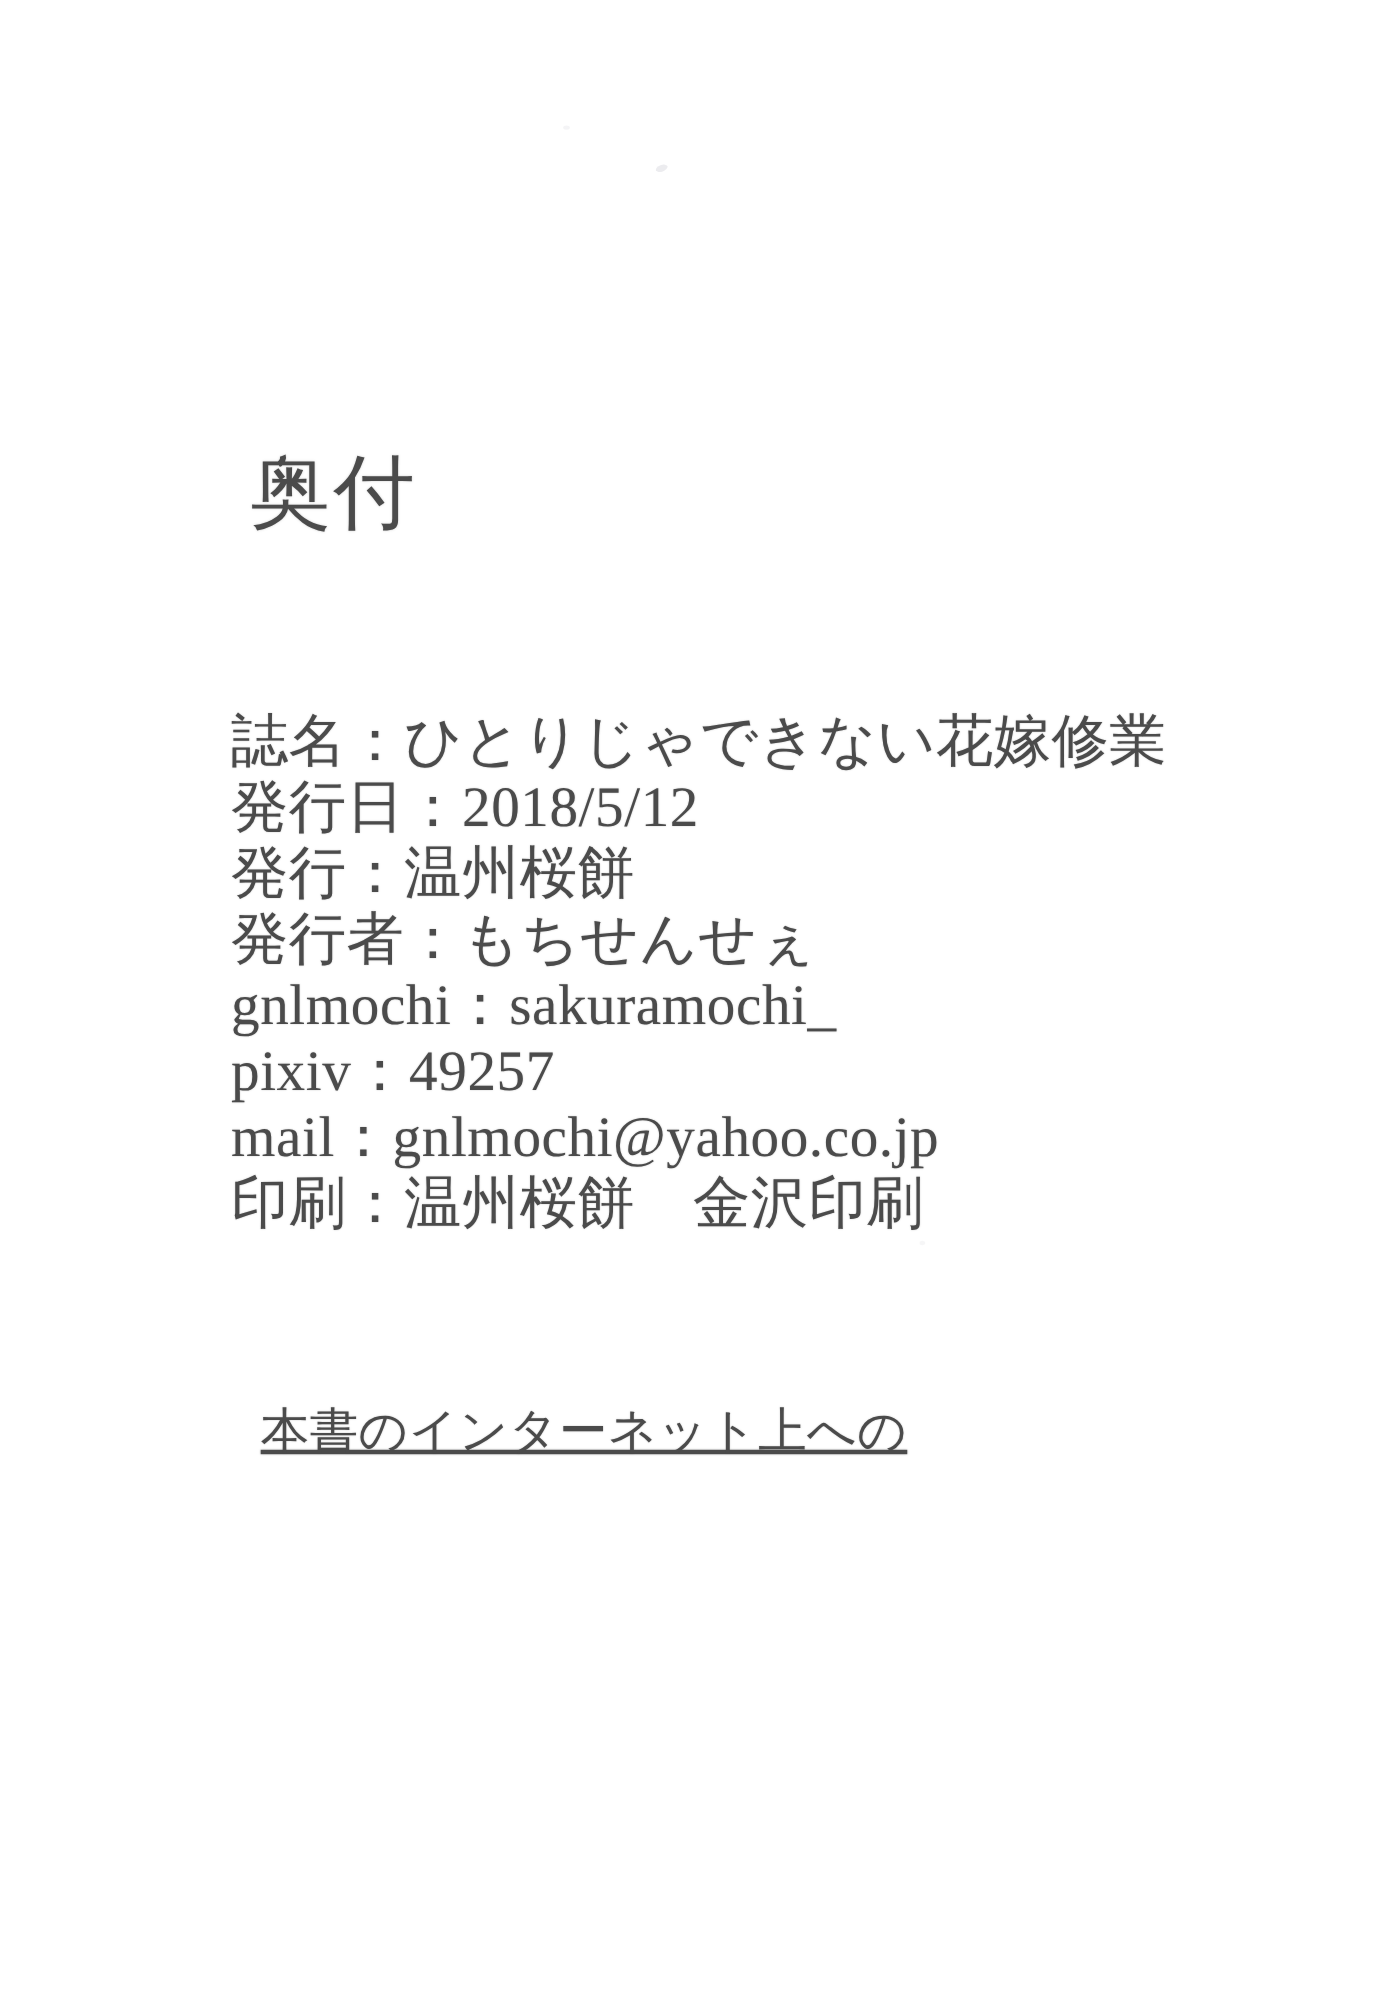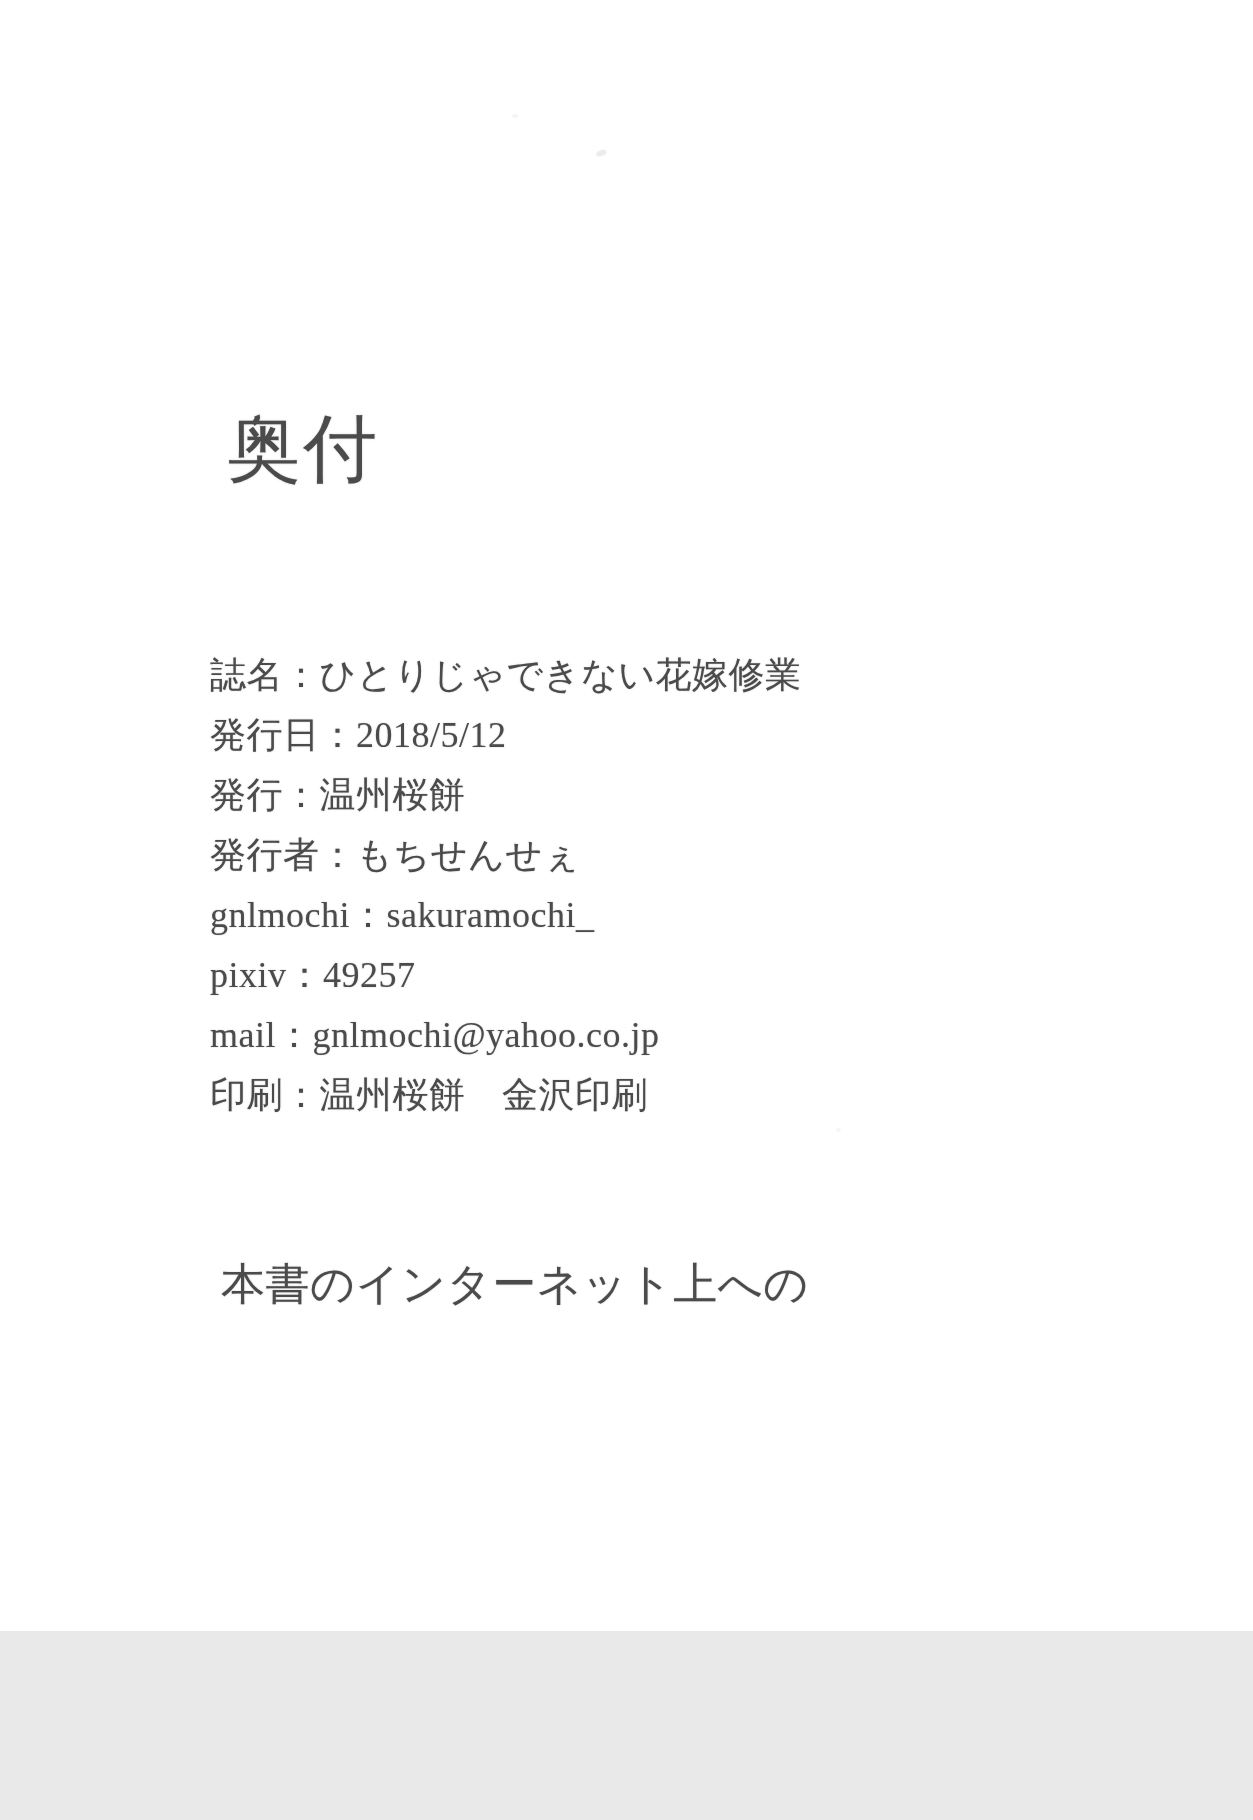--- a/index.html
+++ b/index.html
@@ -3,21 +3,21 @@
 <meta charset="utf-8">
 <style>
   html, body {
     margin: 0;
     padding: 0;
     background: #e9e9e9;
   }
   .page {
     position: relative;
     width: 1253px;
-    height: 1631px;
+    height: 1820px;
     background: #ffffff;
     overflow: hidden;
     font-family: "Liberation Serif", "DejaVu Serif", serif;
     color: #4b4b4b;
   }
   .page-title {
     position: absolute;
     left: 227px;
     top: 412px;
     font-size: 74px;
@@ -29,31 +29,32 @@
     white-space: nowrap;
   }
   .colophon {
     position: absolute;
     left: 210px;
     top: 645px;
     margin: 0;
   }
   .colophon p {
     margin: 0;
-    font-size: 36px;
+    font-size: 52px;
     line-height: 60px;
     letter-spacing: 0.5px;
     text-shadow: 0 0 1.5px rgba(90,90,90,0.4);
     white-space: nowrap;
   }
   .notice {
     position: absolute;
     left: 221px;
     top: 1252px;
-    margin: 0;
+    margin: 16px;
+    text-decoration: underline;
   }
   .notice p {
     margin: 0;
     font-size: 44px;
     line-height: 66px;
     letter-spacing: 0.5px;
     text-shadow: 0 0 1.5px rgba(90,90,90,0.4);
     white-space: nowrap;
   }
   .speckle {

